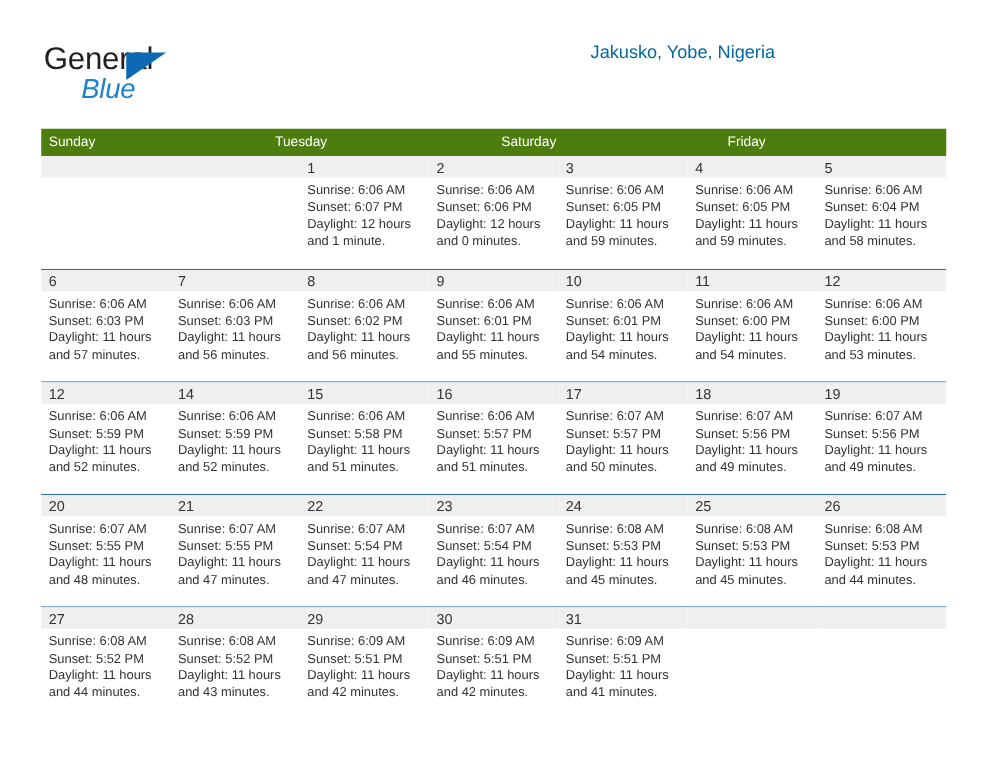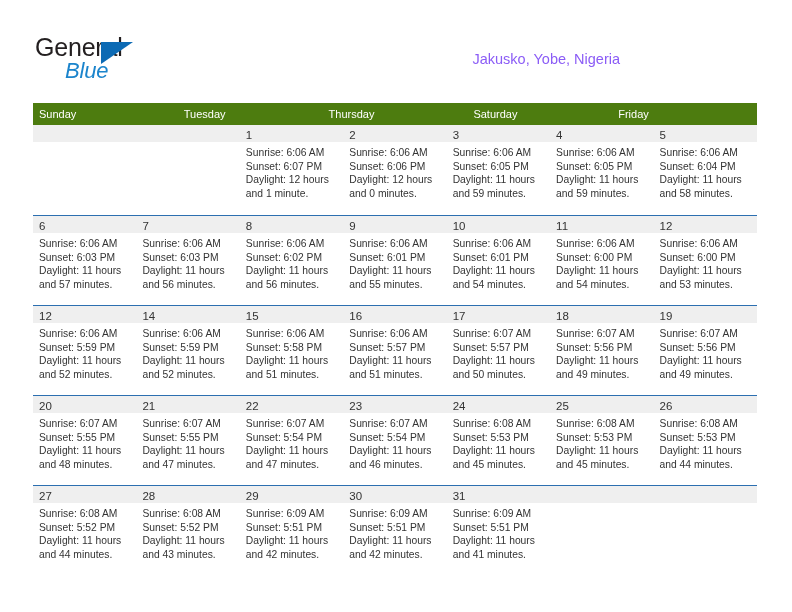--- a/index.html
+++ b/index.html
@@ -75,23 +75,23 @@
     text-align: right;
   }
   .cal-title {
     font-size: 27px;
     color: #2b2b2b;
     line-height: 32px;
     white-space: nowrap;
   }
   .cal-subtitle {
     font-size: 14.5px;
-    color: #8b5cf6;
+    color: #0369a1;
     line-height: 20px;
-    margin-top: 21px;
+    margin-top: 4px;
     white-space: nowrap;
   }
 
   
   .calendar {
     position: absolute;
     left: 33px;
     top: 103px;
     width: 724px;
   }
@@ -165,21 +165,20 @@
     <div class="title-block">
       <div class="cal-subtitle">Jakusko, Yobe, Nigeria</div>
     </div>
 
   </div>
 
   <div class="calendar">
     <div class="weekday-row" id="weekday-row">
         <div class="weekday-cell">Sunday</div>
         <div class="weekday-cell">Tuesday</div>
-        <div class="weekday-cell">Thursday</div>
         <div class="weekday-cell">Saturday</div>
         <div class="weekday-cell">Friday</div>
       </div>
     <div id="weeks-container">
         <div class="week-row first">
           <div class="day-cell empty">
             <div class="day-number-band"></div>
           </div>
           <div class="day-cell empty">
             <div class="day-number-band"></div>

